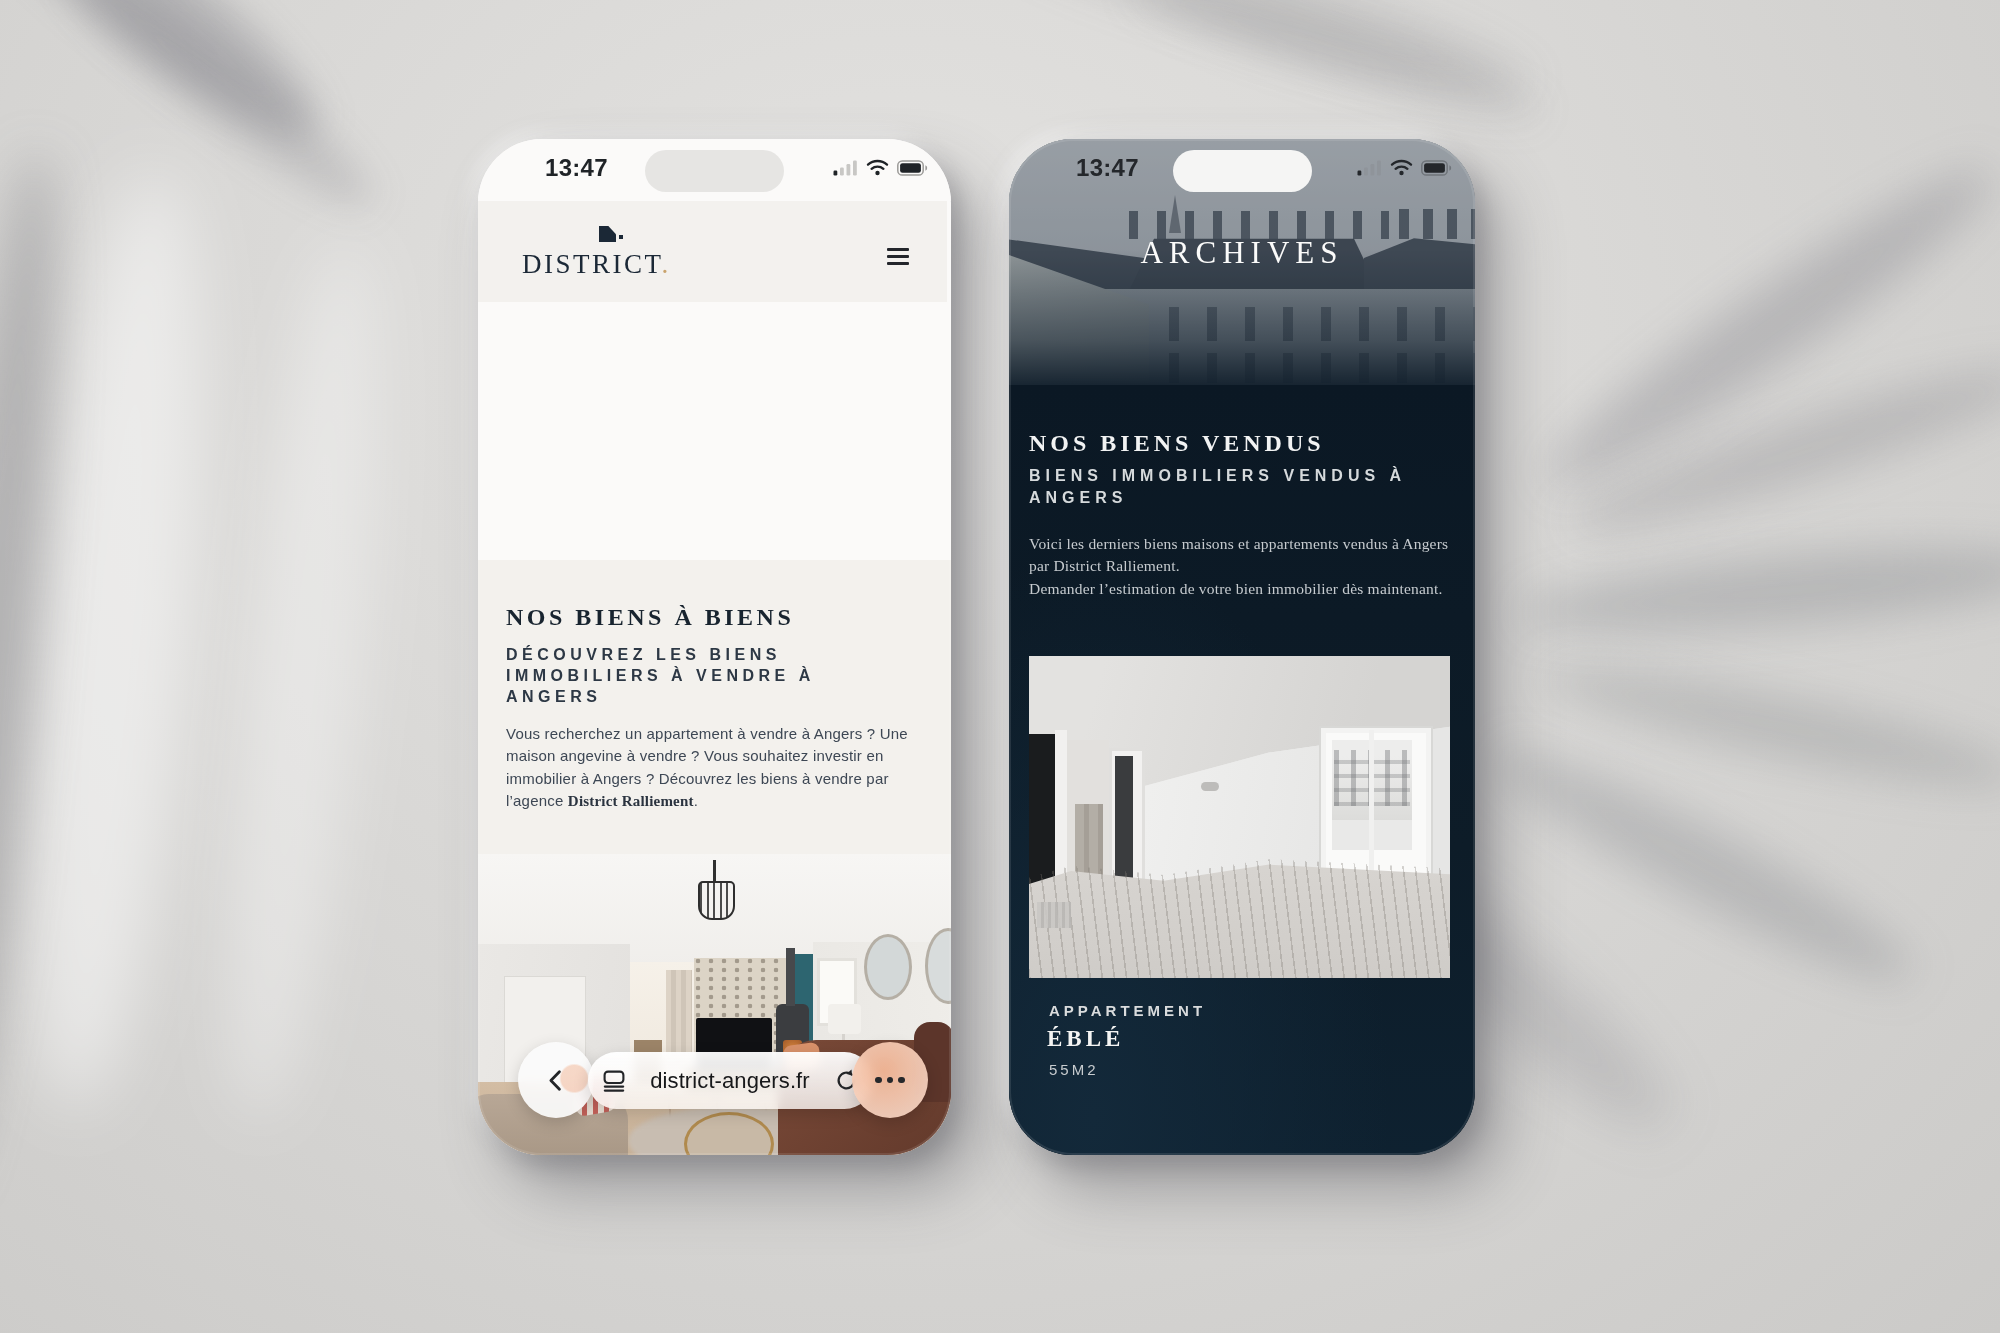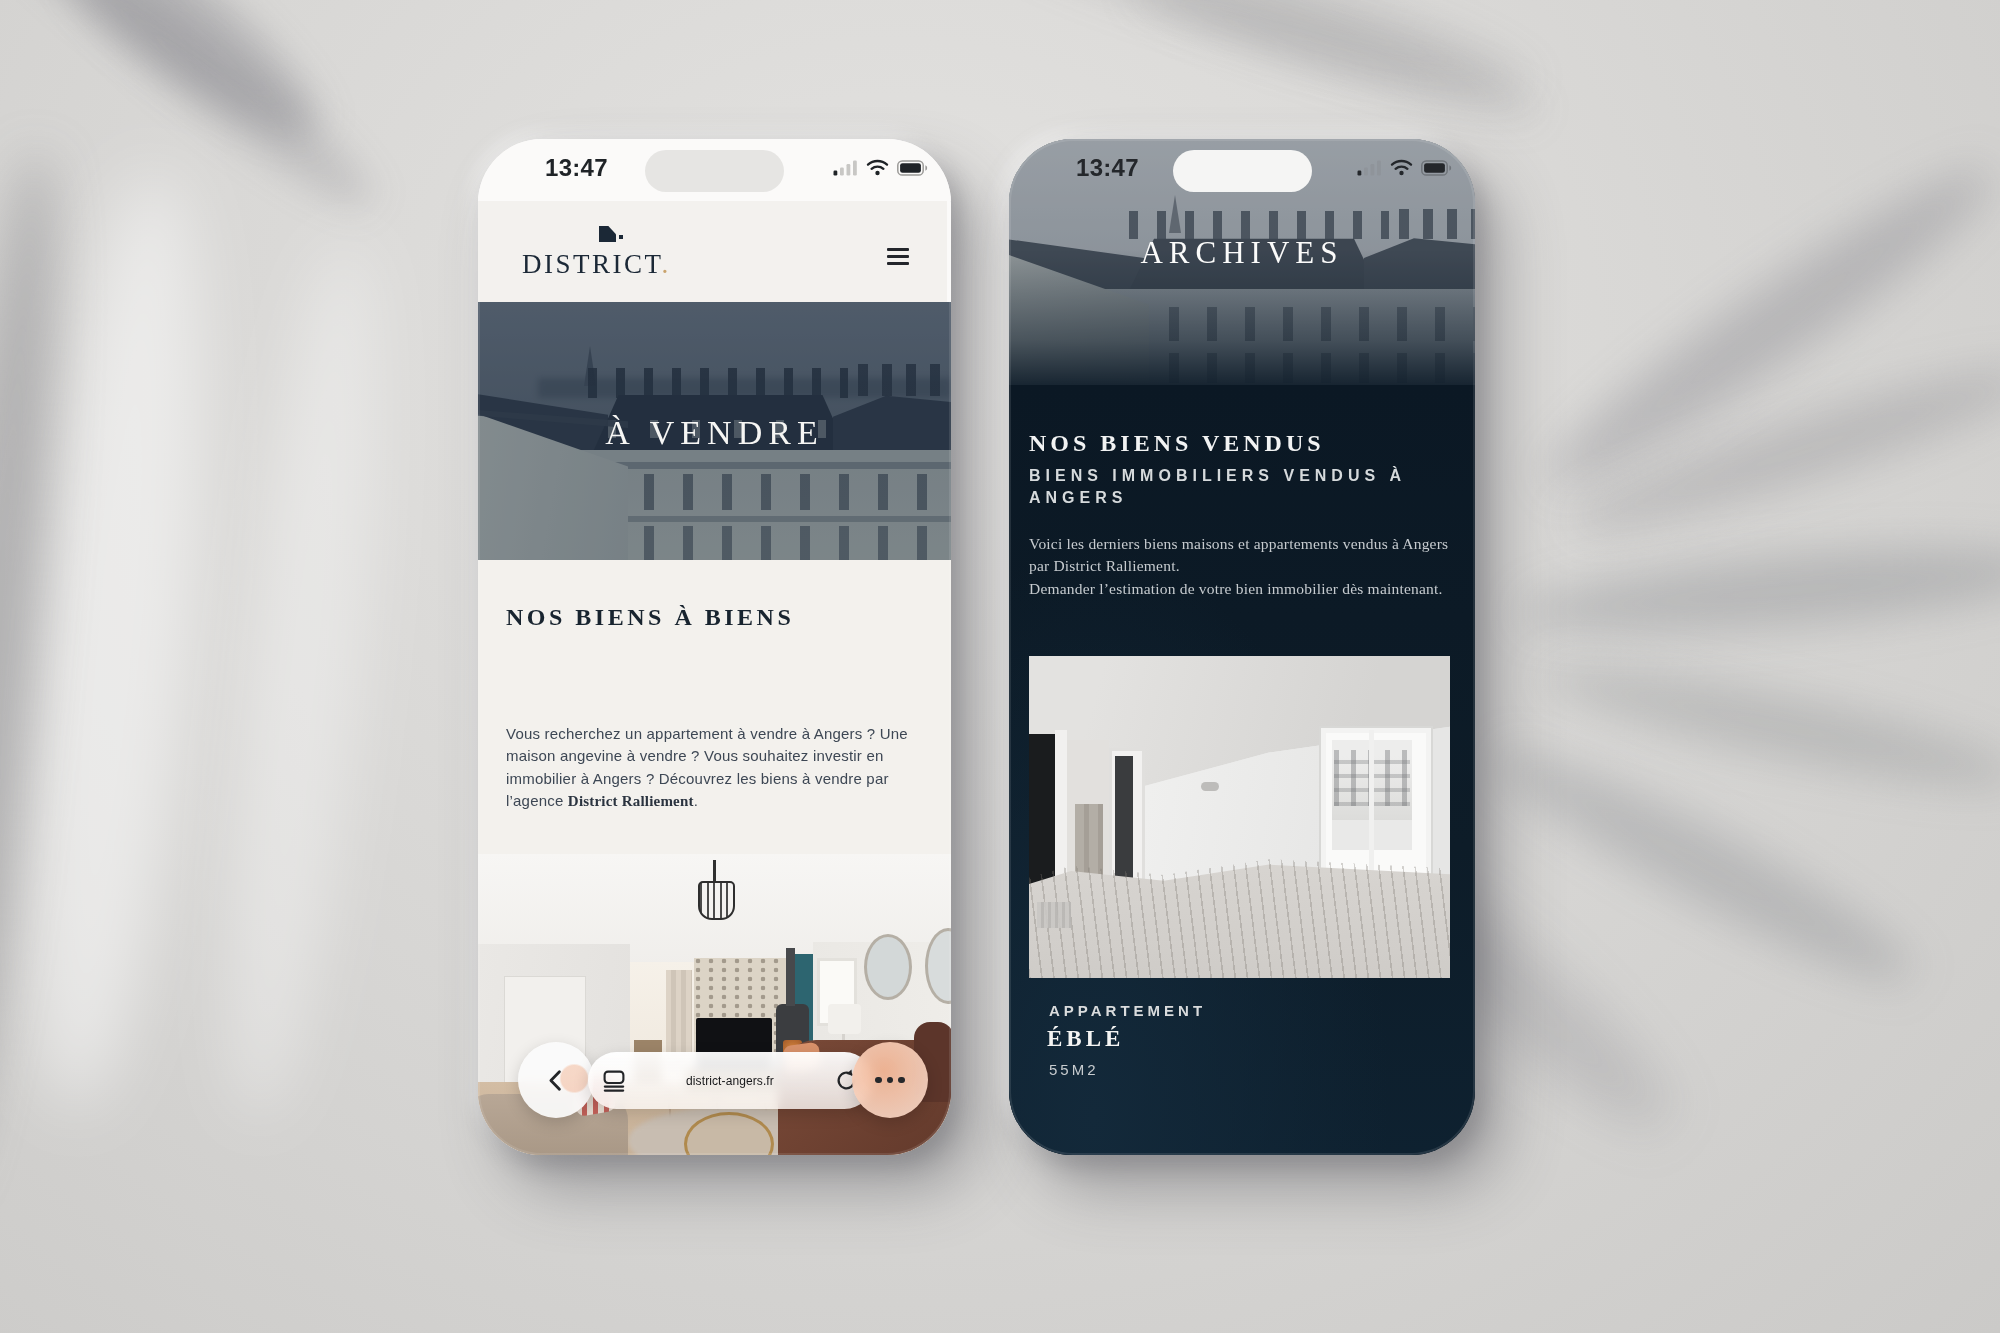--- a/index.html
+++ b/index.html
@@ -55,21 +55,21 @@
     background:radial-gradient(circle at 74% 48%, rgba(242,186,156,.55) 0 13px, rgba(255,255,255,0) 15px),
                rgba(251,251,251,.92);}
   .bbtn.more{left:374px;top:0;
     background:radial-gradient(circle at 42% 38%, rgba(243,184,152,.95), rgba(248,221,207,.92));}
   .dots{display:flex;gap:5px;}
   .dots i{width:6.5px;height:6.5px;border-radius:50%;background:#26282b;}
   .bpill{position:absolute;left:110px;top:10px;width:257px;height:57px;border-radius:29px;
     background:linear-gradient(180deg, rgba(255,255,255,.95), rgba(253,250,248,.8));
     box-shadow:0 5px 16px rgba(0,0,0,.15);backdrop-filter:blur(5px);
     display:flex;align-items:center;padding:0 14px;gap:9px;cursor:pointer;}
-  .url{flex:1;text-align:center;font-size:12px;color:#17181a;letter-spacing:.1px;white-space:nowrap;}
+  .url{flex:1;text-align:center;font-size:22px;color:#17181a;letter-spacing:.1px;white-space:nowrap;}
 
   
   .rp{left:1009px;top:139px;width:466px;height:1016px;background:#0d1b26;}
   .rp-top{position:absolute;left:0;top:0;right:0;height:246px;overflow:hidden;background:#c3c7ca;}
   .rp-top .hero-title{top:96px;font-size:31px;letter-spacing:6px;color:#fbfbfa;}
   .rp-body{position:absolute;left:0;top:246px;right:0;bottom:0;
     background:radial-gradient(ellipse at 18% 95%, #13293a 0%, rgba(19,41,58,0) 55%),
                linear-gradient(180deg,#0b1824 0%, #0d1c28 60%, #0e2130 100%);}
   .rp-h2{position:absolute;left:20px;top:45px;font-family:Liberation Serif, serif;
     font-size:24px;font-weight:600;letter-spacing:4px;color:#f2f3f3;}
@@ -133,43 +133,24 @@
       <div class="logo-mark"></div>
       <div class="logo-dot"></div>
       <div class="brand"><span>DISTRICT</span><span class="dot">.</span></div>
       <div class="burger">
           <i></i>
           <i></i>
           <i></i>
         </div>
     </div>
 
-    <div class="lp-hero">
-      <div class="abs" style="inset:0;background:linear-gradient(180deg,#6a7480 0%,#57626e 55%,#4d5864 100%);"></div>
-      <div class="abs" style="left:106px;top:44px;width:12px;height:40px;background:#38424f;clip-path:polygon(50% 0,100% 100%,0 100%);opacity:.75;"></div>
-      <div class="abs" style="left:60px;top:76px;right:0;height:20px;background:#414c59;filter:blur(3px);opacity:.65;"></div>
-      <div class="abs" style="left:110px;top:66px;width:260px;height:30px;background:repeating-linear-gradient(90deg,#222c39 0 9px,transparent 9px 28px);opacity:.85;"></div>
-      <div class="abs" style="left:380px;top:62px;width:93px;height:32px;background:repeating-linear-gradient(90deg,#26303d 0 10px,transparent 10px 24px);opacity:.85;"></div>
-      <div class="abs" style="left:0;top:80px;width:130px;height:68px;background:#2c3644;clip-path:polygon(0 18%,100% 48%,100% 100%,0 100%);"></div>
-      <div class="abs" style="left:115px;top:88px;width:255px;height:62px;background:#232d3a;clip-path:polygon(0 100%,10% 8%,90% 8%,100% 100%);"></div>
-      <div class="abs" style="left:355px;top:86px;width:118px;height:64px;background:#2c3644;clip-path:polygon(0 45%,45% 12%,100% 22%,100% 100%,0 100%);"></div>
-      <div class="abs" style="left:130px;top:118px;width:230px;height:18px;background:repeating-linear-gradient(90deg,rgba(185,190,188,.45) 0 8px,transparent 8px 42px);"></div>
-      <div class="abs" style="left:0;top:148px;right:0;bottom:0;background:linear-gradient(180deg,#a8aeab 0%,#b2b7b1 100%);"></div>
-      <div class="abs" style="left:0;top:160px;right:0;height:7px;background:#4b555f;opacity:.45;"></div>
-      <div class="abs" style="left:10px;top:172px;right:0;height:36px;background:repeating-linear-gradient(90deg,rgba(35,45,58,.55) 0 10px,transparent 10px 39px);"></div>
-      <div class="abs" style="left:0;top:214px;right:0;height:6px;background:#4b555f;opacity:.4;"></div>
-      <div class="abs" style="left:10px;top:224px;right:0;height:34px;background:repeating-linear-gradient(90deg,rgba(35,45,58,.5) 0 10px,transparent 10px 39px);"></div>
-      <div class="abs" style="left:0;top:112px;width:150px;height:146px;background:linear-gradient(100deg,#bcc0ba 0%,#aab0ac 100%);clip-path:polygon(0 0,100% 36%,100% 100%,0 100%);"></div>
-      <div class="abs" style="left:0;top:108px;width:150px;height:18px;background:#333d4a;clip-path:polygon(0 0,100% 62%,100% 100%,0 32%);opacity:.9;"></div>
-      <div class="abs" style="inset:0;background:rgba(38,52,72,.38);"></div>
-      <div class="hero-title">À VENDRE</div>
-    </div>
 
     <div class="lp-content">
       <h2 class="lp-h2" style="margin:0;">NOS BIENS À BIENS</h2>
+      <div class="lp-sub">DÉCOUVREZ LES BIENS IMMOBILIERS À VENDRE À ANGERS</div>
       <p class="lp-para" style="margin:0;"><span>Vous recherchez un appartement à vendre à Angers ? Une maison angevine à vendre ? Vous souhaitez investir en immobilier à Angers ? Découvrez les biens à vendre par l’agence </span><b>District Ralliement</b><span>.</span></p>
     </div>
 
     <div class="lp-photo">
       <div class="abs" style="left:0;top:0;right:0;height:112px;background:linear-gradient(180deg,#f7f6f4,#f0eeeb);"></div>
       <div class="abs" style="left:0;top:90px;width:152px;height:210px;background:linear-gradient(100deg,#eae8e5,#e3e1de);"></div>
       <div class="abs" style="left:26px;top:122px;width:80px;height:158px;background:#f2f0ed;border:1px solid #dbd9d5;"></div>
       <div class="abs" style="left:152px;top:108px;width:64px;height:124px;background:linear-gradient(180deg,#f6f1e9,#efe8dd);"></div>
       <div class="abs" style="left:188px;top:116px;width:26px;height:102px;background:repeating-linear-gradient(90deg,#ddd3c6 0 5px,#cfc5b8 5px 10px);"></div>
       <div class="abs" style="left:156px;top:186px;width:28px;height:44px;background:#9c8468;"></div>

